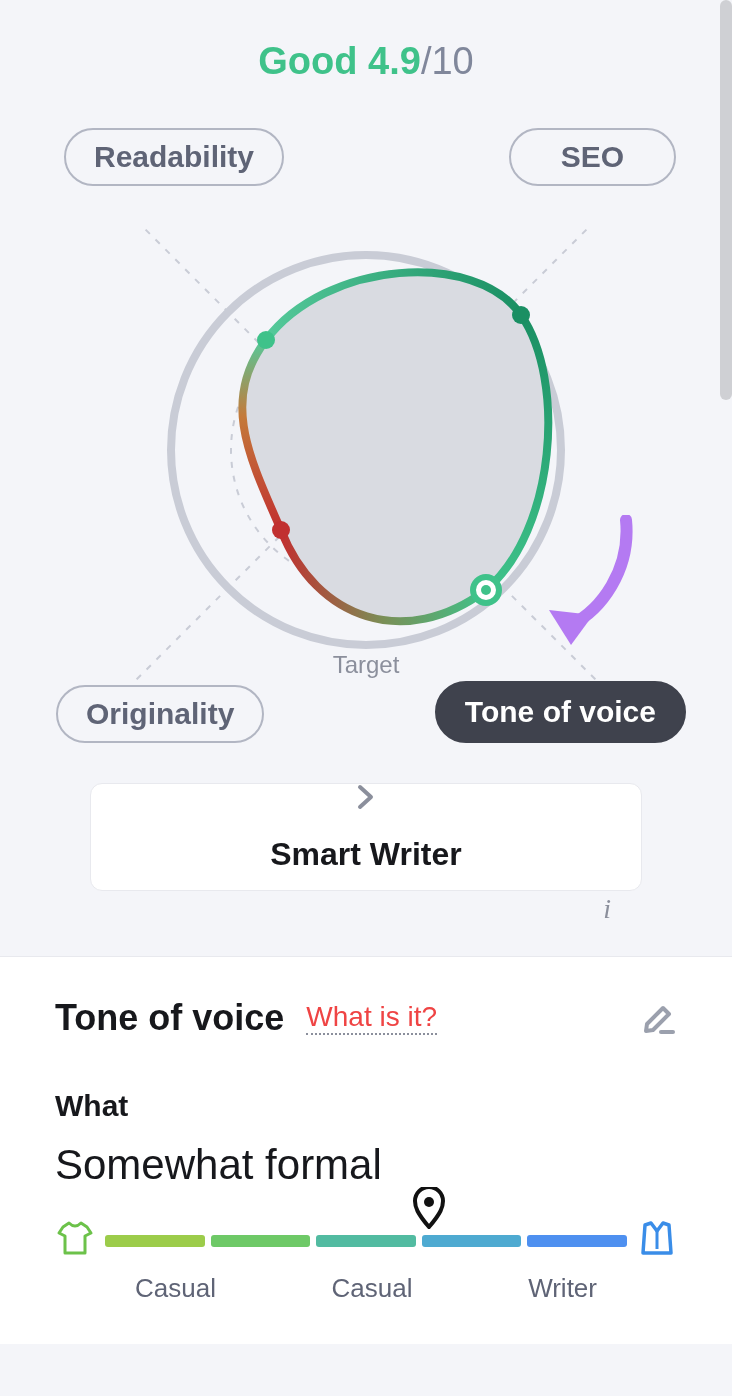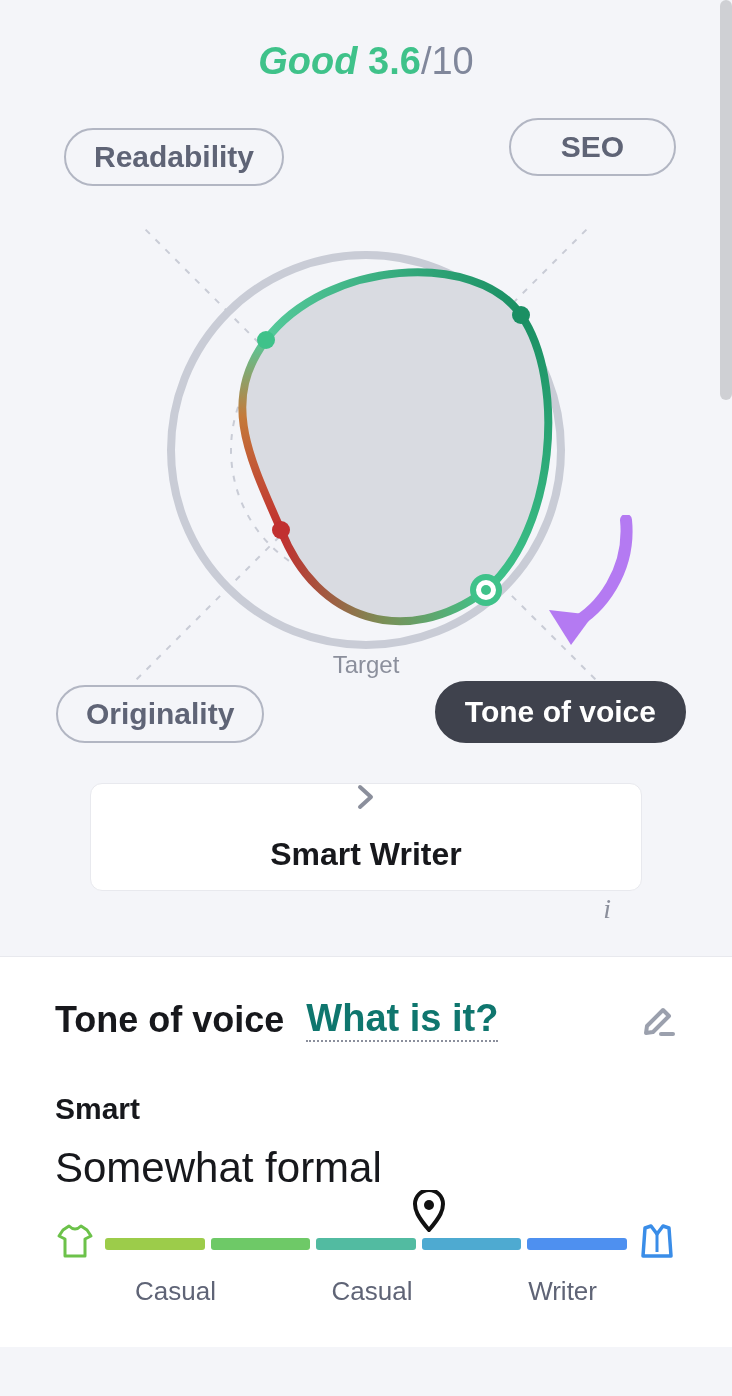--- a/index.html
+++ b/index.html
@@ -4,45 +4,45 @@
 <style>
   * { box-sizing: border-box; margin: 0; padding: 0; }
   html, body { width: 732px; height: 1396px; font-family: -apple-system, BlinkMacSystemFont, "Segoe UI", Helvetica, Arial, sans-serif; }
   body { background: #f4f5f9; position: relative; overflow: hidden; }
 
   .scrollbar { position: absolute; top: 0; right: 0; width: 12px; height: 400px; background: rgba(0,0,0,0.15); border-radius: 6px; }
 
   .top-section { padding: 40px 55px 30px 55px; }
 
   .score-line { text-align: center; font-size: 38px; font-weight: 600; }
-  .score-word { color: #3fc28a; font-style: italic; }
+  .score-word { color: #3fc28a; }
   .score-num { color: #3fc28a; font-weight: 800; }
   .score-max { color: #80879b; font-weight: 500; }
 
   .radar-wrap { position: relative; margin: 30px auto 0 auto; width: 620px; height: 640px; }
 
   .pill { position: absolute; display: inline-block; padding: 10px 28px; border: 2px solid #b2b6c3; border-radius: 999px; color: #5f6476; font-size: 30px; font-weight: 600; background: transparent; cursor: pointer; }
   .pill.readability { top: 15px; left: 8px; }
-  .pill.seo { top: 5px; right: 0; padding: 10px 50px; }
+  .pill.seo { top: 15px; right: 0; padding: 10px 50px; }
   .pill.originality { bottom: 10px; left: 0; }
   .pill.tov { bottom: 10px; right: -10px; background: #3f424d; color: #fff; border-color: #3f424d; padding: 12px 28px; }
 
   .radar-svg { position: absolute; left: 50%; top: 55%; transform: translate(-50%,-50%); }
 
   .arrow { position: absolute; right: 35px; bottom: 98px; pointer-events: none; }
 
   .smart-writer { margin: 30px 35px 0 35px; background: #fff; border: 1px solid #e8e9ee; border-radius: 12px; height: 108px; display: flex; align-items: center; padding: 0 30px; gap: 20px; cursor: pointer; flex-direction: column; }
   .smart-writer .chev { color: #8b8f9c; font-size: 24px; }
   .smart-writer .sw-label { font-size: 32px; font-weight: 800; color: #17181c; }
   .smart-writer .info { margin-left: auto; color: #8b8f9c; font-size: 28px; font-style: italic; font-family: Georgia, serif; }
 
   .lower { background: #fff; margin-top: 35px; padding: 40px 55px; border-top: 1px solid #e8e9ee; }
   .tov-header { display: flex; align-items: center; gap: 22px; }
   .tov-title { font-size: 36px; font-weight: 800; color: #17181c; }
-  .tov-what { font-size: 38px; color: #0f766e; border-bottom: 2px dotted #8b8f9c; cursor: pointer; font-weight: bold; }
+  .tov-what { font-size: 28px; color: #ef4444; border-bottom: 2px dotted #8b8f9c; cursor: pointer; }
   .edit-icon { margin-left: auto; color: #8b8f9c; cursor: pointer; }
 
   .tone-sub { margin-top: 50px; font-size: 30px; font-weight: 800; color: #17181c; }
   .tone-val { margin-top: 18px; font-size: 42px; font-weight: 400; color: #17181c; }
 
   .scale { margin-top: 30px; display: flex; align-items: center; gap: 10px; position: relative; }
   .segments { flex: 1; display: flex; gap: 6px; position: relative; }
   .seg { height: 12px; border-radius: 3px; flex: 1; }
   .seg1 { background: #9ccc4a; }
   .seg2 { background: #6ec967; }
@@ -60,21 +60,21 @@
   .scale-labels span:nth-child(3){ margin-right: 30px; }
 </style>
 </head>
 <body>
 
 <div class="scrollbar"></div>
 
 <div class="top-section">
   <div class="score-line">
     <span class="score-word">Good</span>
-    <span class="score-num">3.6</span><span class="score-max">/10</span>
+    <span class="score-num">4.9</span><span class="score-max">/10</span>
   </div>
 
   <div class="radar-wrap">
     <button class="pill readability">Readability</button>
     <button class="pill seo">SEO</button>
     <button class="pill originality">Originality</button>
     <button class="pill tov">Tone of voice</button>
 
     <svg class="radar-svg" width="460" height="480" viewBox="0 0 460 480">
       <g transform="translate(230,225)">
@@ -150,21 +150,21 @@
     <span class="tov-title">Tone of voice</span>
     <span class="tov-what">What is it?</span>
     <span class="edit-icon">
       <svg width="36" height="36" viewBox="0 0 36 36">
         <path d="M6 26 L22 10 L28 16 L12 32 L5 33 Z" fill="none" stroke="#9ba0ad" stroke-width="4" stroke-linejoin="round"></path>
         <line x1="20" y1="34" x2="32" y2="34" stroke="#9ba0ad" stroke-width="4" stroke-linecap="round"></line>
       </svg>
     </span>
   </div>
 
-  <div class="tone-sub">Smart</div>
+  <div class="tone-sub">What</div>
   <div class="tone-val">Somewhat formal</div>
 
   <div class="scale">
     <span class="tshirt">
       <svg width="40" height="40" viewBox="0 0 40 40">
           <path d="M8 8 L14 4 Q20 10 26 4 L32 8 L36 14 L30 17 L30 34 L10 34 L10 17 L4 14 Z" fill="none" stroke="#6cc24a" stroke-width="3" stroke-linejoin="round"></path>
         </svg>
     </span>
     <div class="segments">
       <div class="seg seg1"></div>

